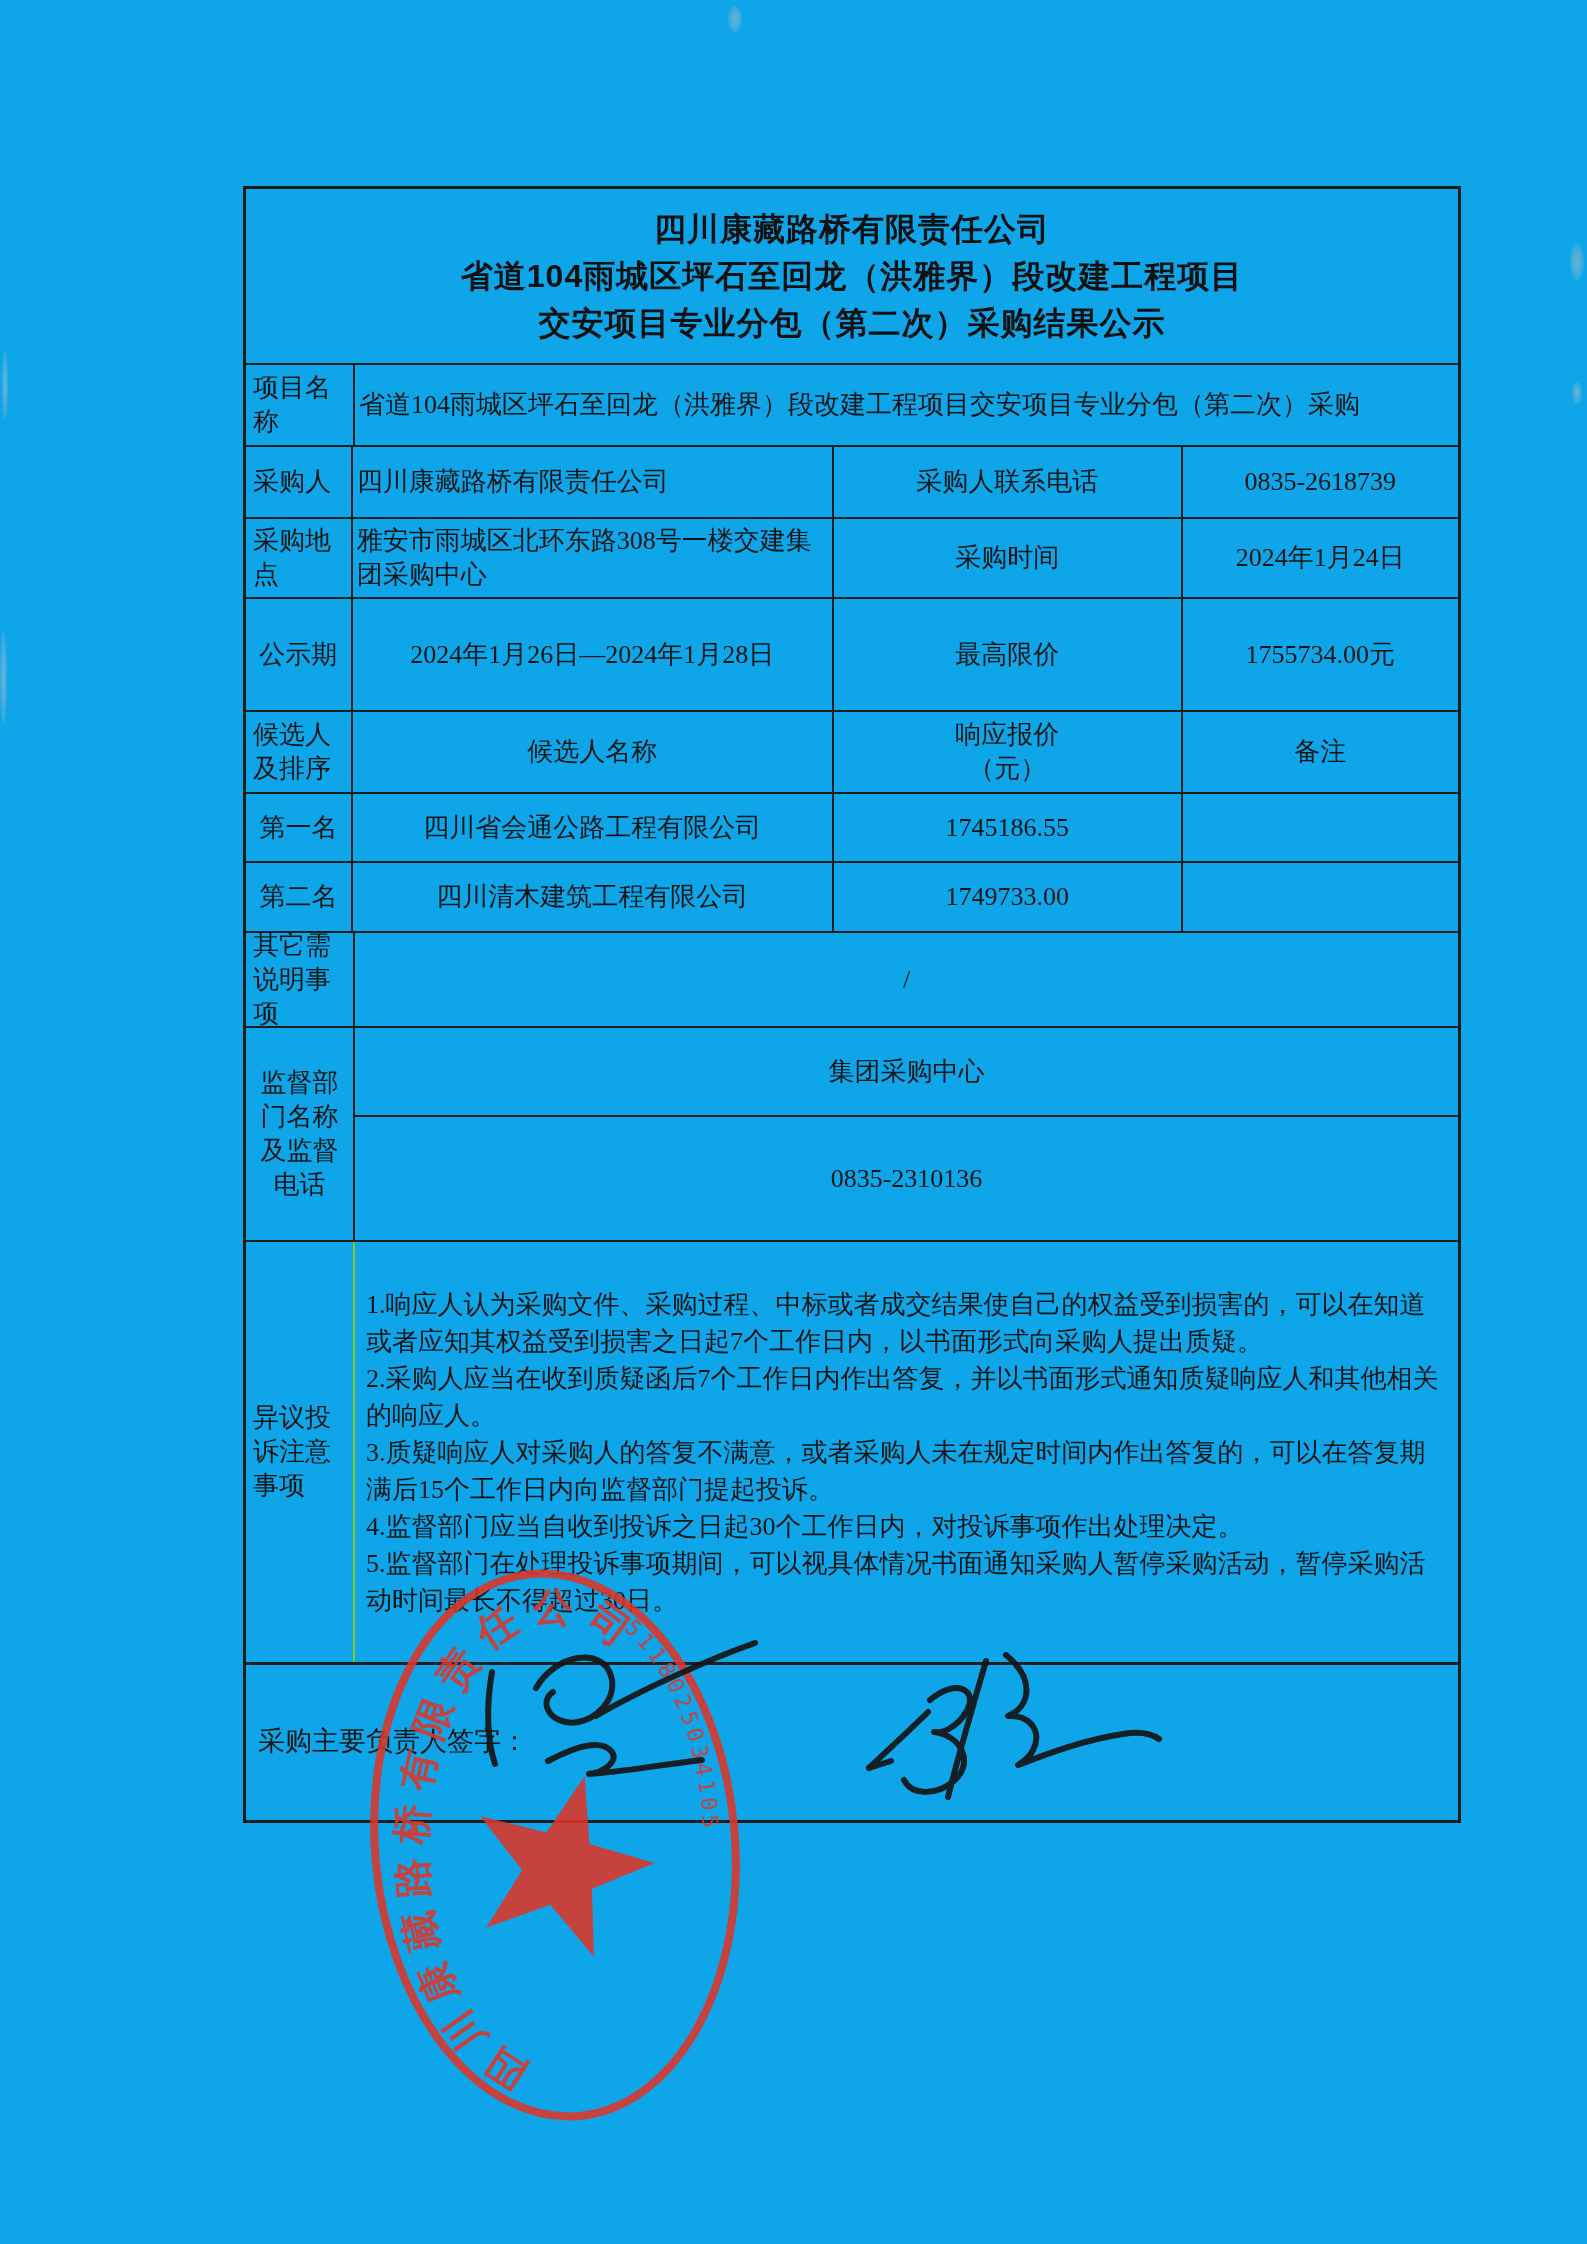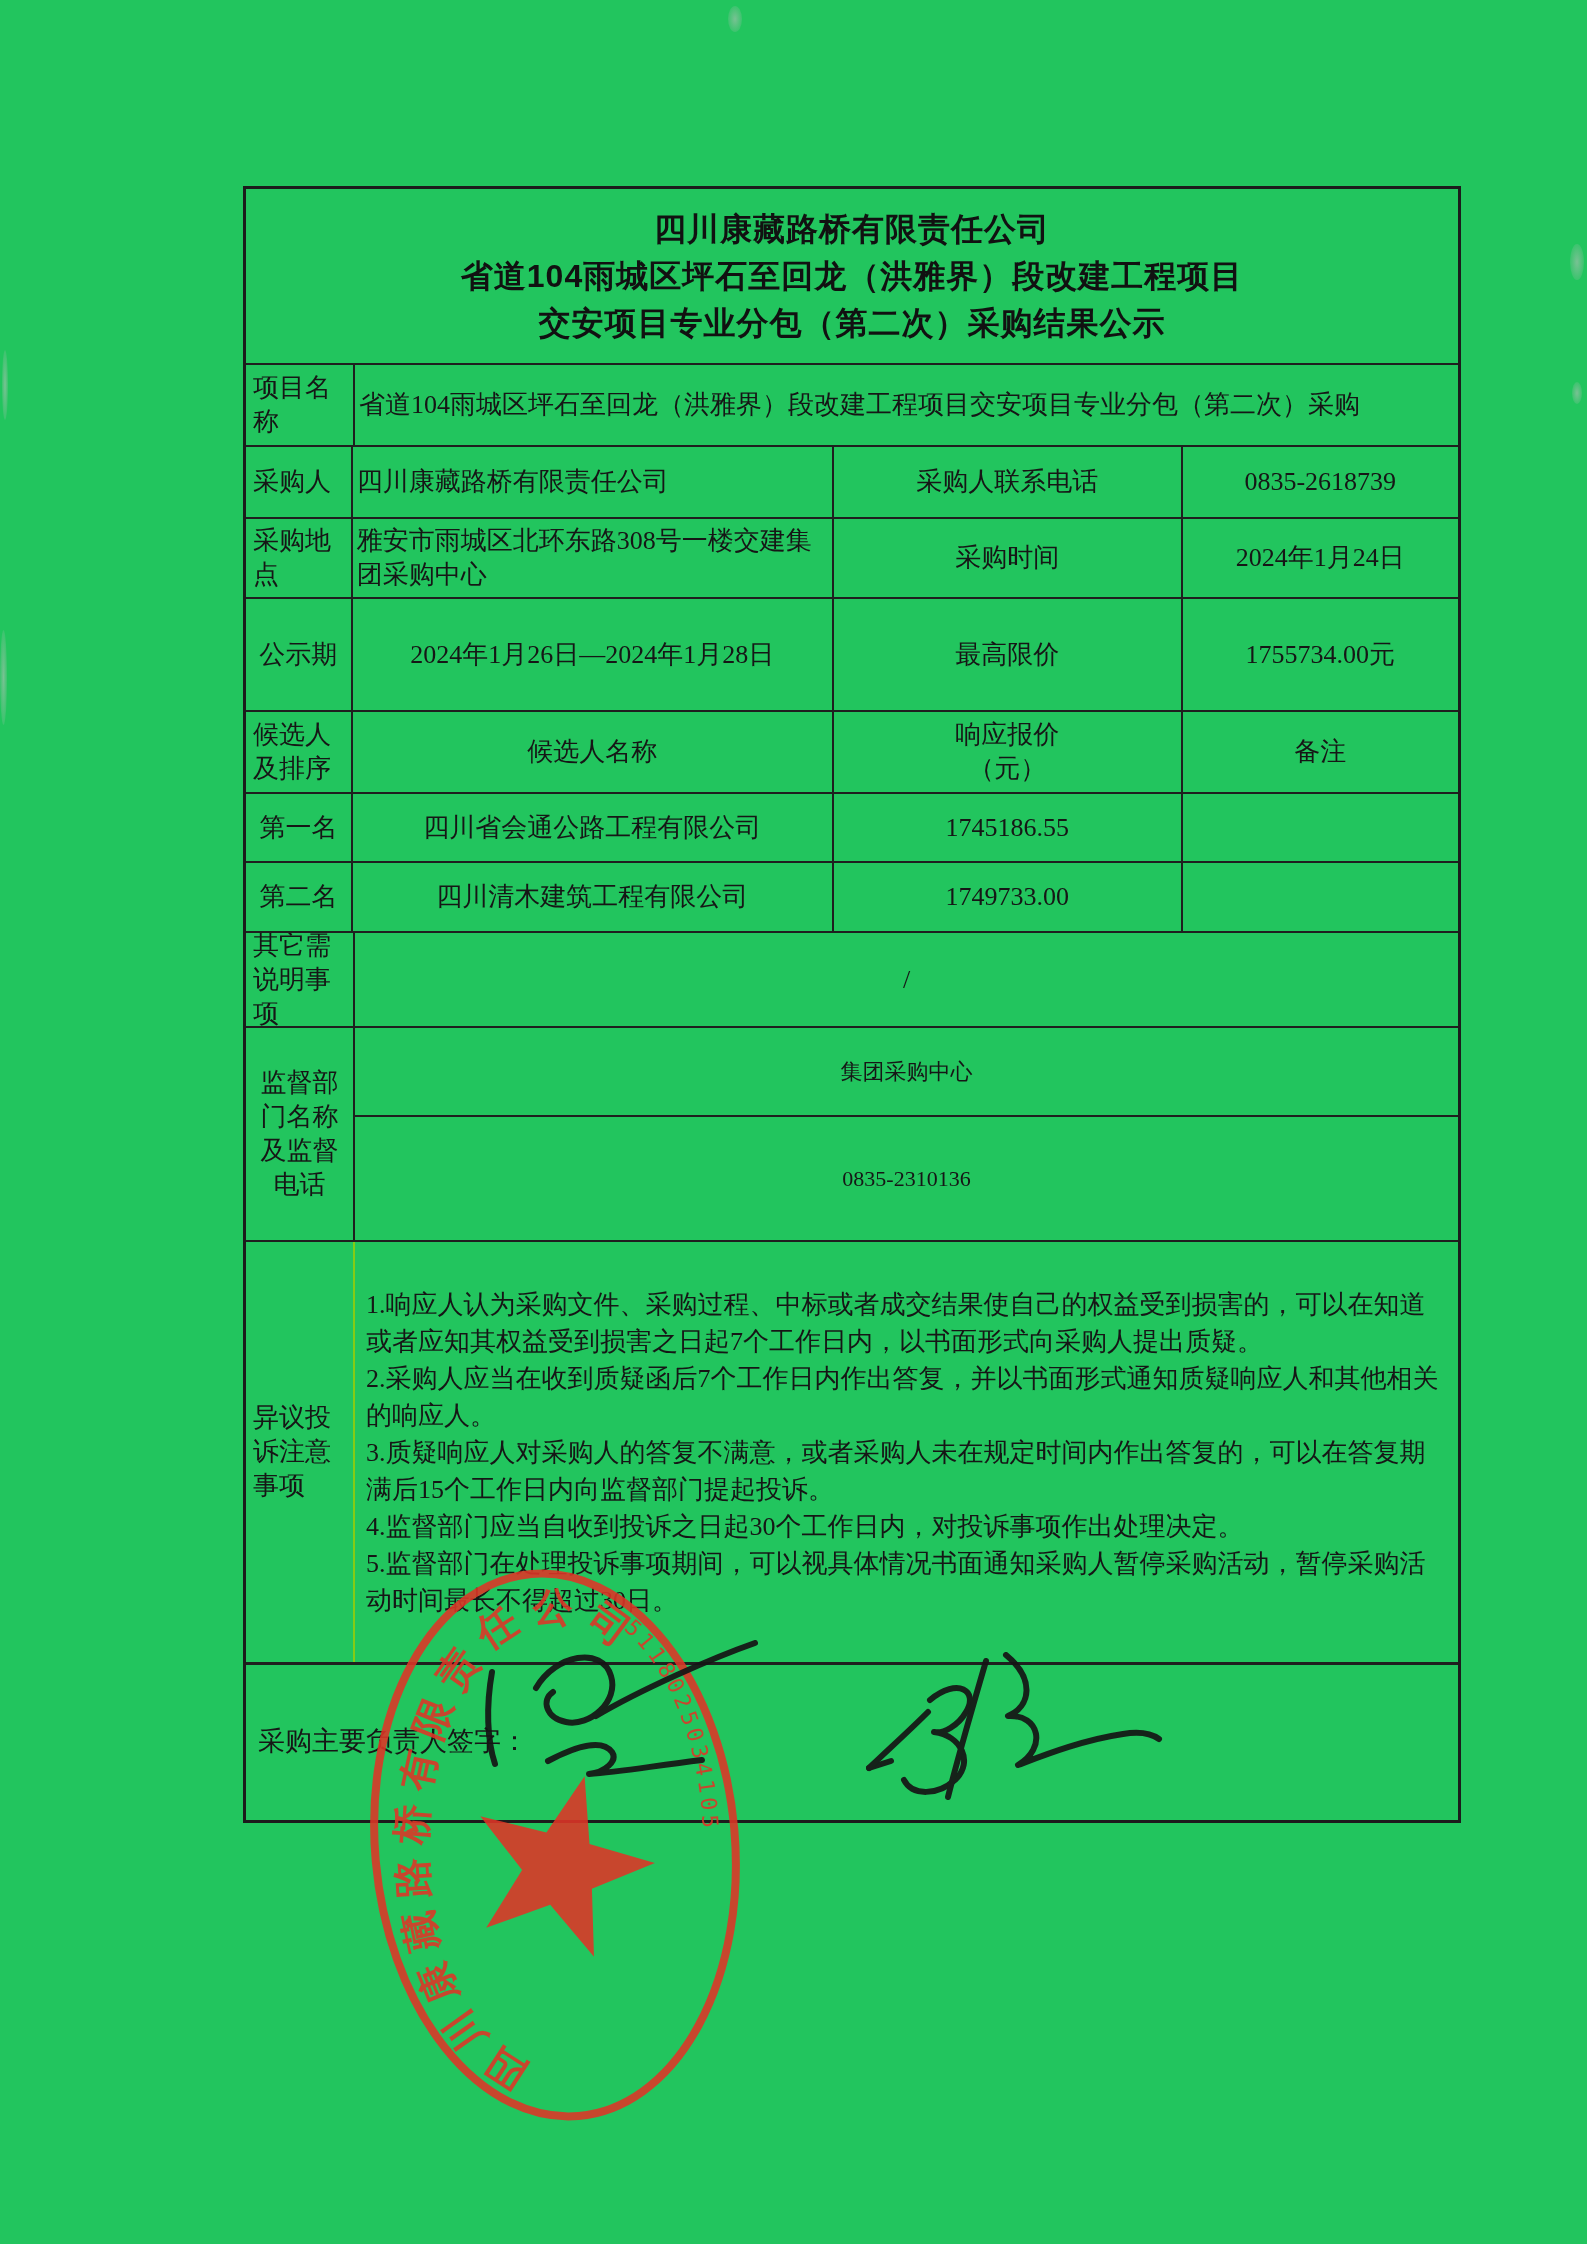--- a/index.html
+++ b/index.html
@@ -1,19 +1,19 @@
 <!DOCTYPE html>
 <html><head>
 <meta charset="utf-8">
 <style>
   html,body{margin:0;padding:0;background:#e8e8e8;}
   .page{
     position:relative;
     width:1587px;height:2244px;
-    background:#22c55e;
+    background:#0ea5e9;
     overflow:hidden;
     font-family:"Liberation Serif","DejaVu Serif",serif;
     color:#161616;
   }
   
   .doc-table{
     position:absolute;left:243px;top:186px;
     width:1218px;height:1637px;
     border:3px solid #1c1c1c;
     box-sizing:border-box;
@@ -54,21 +54,21 @@
   .hSign{height:155px;}
   
   .title-row{flex-direction:column;align-items:center;justify-content:center;}
   .t-line{
     font-family:"Liberation Sans","DejaVu Sans",sans-serif;
     font-weight:bold;font-size:32px;line-height:47px;
     letter-spacing:1px;color:#111;text-align:center;
   }
   
   .superv-right{width:1105px;display:flex;flex-direction:column;border-left:2px solid #1f1f1f;box-sizing:border-box;}
-  .superv-sub{display:flex;align-items:center;justify-content:center;font-size:22px;box-sizing:border-box;font-family:Liberation Serif, serif;}
+  .superv-sub{display:flex;align-items:center;justify-content:center;font-size:26px;box-sizing:border-box;font-family:Liberation Serif, serif;}
   .superv-sub.top{height:87px;}
   .superv-sub.bot{height:125px;border-top:2px solid #1f1f1f;}
   
   .objection-cell{
     width:1105px;border-left:2px solid #84cc16;box-sizing:border-box;
     display:flex;flex-direction:column;justify-content:center;
     padding:10px 11px;
   }
   .obj-item{font-size:26px;line-height:37px;text-align:left;}
   

